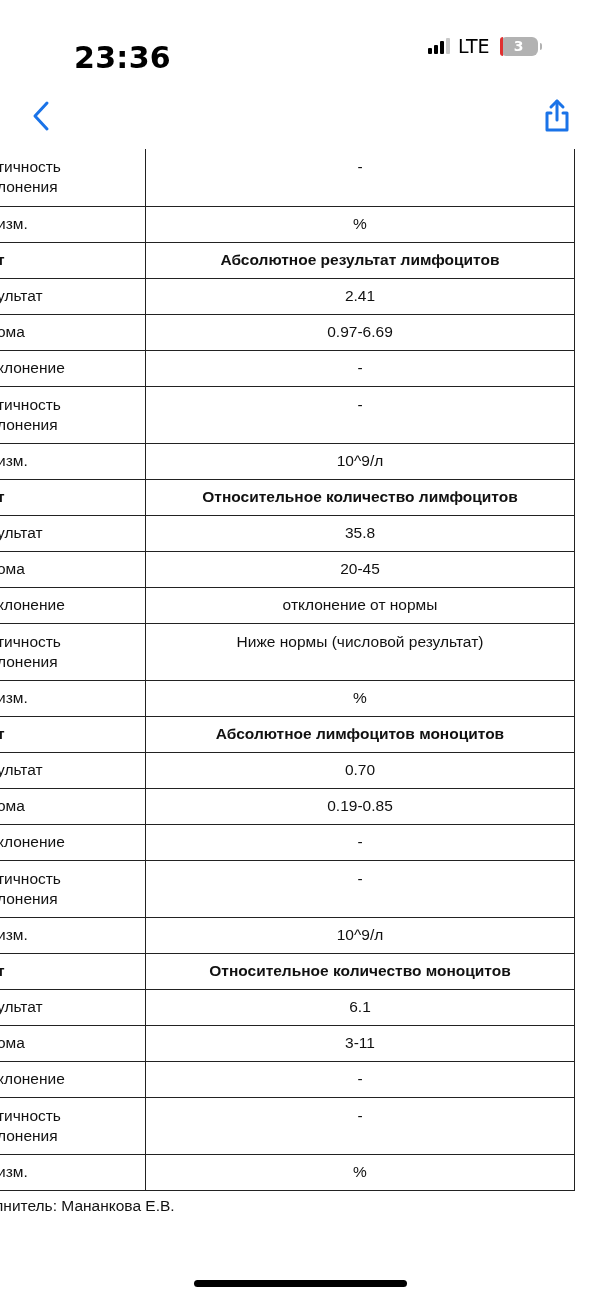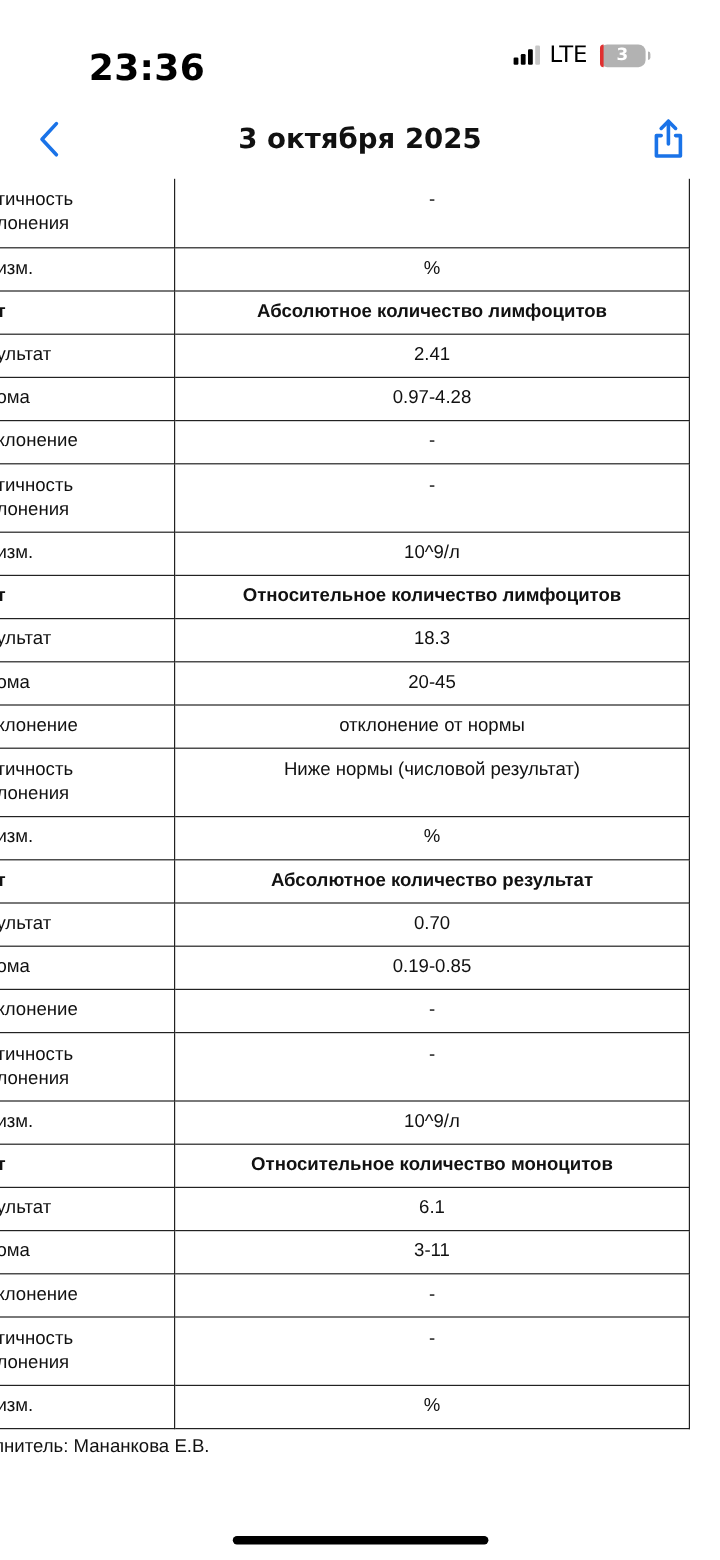--- a/index.html
+++ b/index.html
@@ -71,21 +71,20 @@
     <div class="battery-tip"></div>
   </div>
 </div>
 
 <div class="nav-bar">
   <div class="back-btn">
     <svg width="24" height="34" viewBox="0 0 24 34">
       <polyline points="17,4 5,17 17,30" fill="none" stroke="#1a73e8" stroke-width="3" stroke-linecap="round" stroke-linejoin="round"></polyline>
     </svg>
   </div>
-  <div class="nav-title">3 октября 2025</div>
   <div class="share-btn">
     <svg width="34" height="36" viewBox="0 0 34 36">
       <path d="M11 15 H7 V32 H27 V15 H23" fill="none" stroke="#1a73e8" stroke-width="3" stroke-linecap="round" stroke-linejoin="round"></path>
       <line x1="17" y1="3" x2="17" y2="22" stroke="#1a73e8" stroke-width="3" stroke-linecap="round"></line>
       <polyline points="11,9 17,3 23,9" fill="none" stroke="#1a73e8" stroke-width="3" stroke-linecap="round" stroke-linejoin="round"></polyline>
     </svg>
   </div>
 </div>
 
 <div class="doc">
@@ -101,33 +100,33 @@
         <tr class="r36">
           <td class="label">
             <span class="label-line">изм.</span>
           </td>
           <td class="value">%</td>
         </tr>
         <tr class="r36 head">
           <td class="label">
             <span class="label-line">т</span>
           </td>
-          <td class="value">Абсолютное количество лимфоцитов</td>
+          <td class="value">Абсолютное результат лимфоцитов</td>
         </tr>
         <tr class="r36">
           <td class="label">
             <span class="label-line">ультат</span>
           </td>
           <td class="value">2.41</td>
         </tr>
         <tr class="r36">
           <td class="label">
             <span class="label-line">ома</span>
           </td>
-          <td class="value">0.97-4.28</td>
+          <td class="value">0.97-6.69</td>
         </tr>
         <tr class="r36">
           <td class="label">
             <span class="label-line">клонение</span>
           </td>
           <td class="value">-</td>
         </tr>
         <tr class="r57">
           <td class="label">
             <span class="label-line">тичность</span>
@@ -144,21 +143,21 @@
         <tr class="r36 head">
           <td class="label">
             <span class="label-line">т</span>
           </td>
           <td class="value">Относительное количество лимфоцитов</td>
         </tr>
         <tr class="r36">
           <td class="label">
             <span class="label-line">ультат</span>
           </td>
-          <td class="value">18.3</td>
+          <td class="value">35.8</td>
         </tr>
         <tr class="r36">
           <td class="label">
             <span class="label-line">ома</span>
           </td>
           <td class="value">20-45</td>
         </tr>
         <tr class="r36">
           <td class="label">
             <span class="label-line">клонение</span>
@@ -175,21 +174,21 @@
         <tr class="r36">
           <td class="label">
             <span class="label-line">изм.</span>
           </td>
           <td class="value">%</td>
         </tr>
         <tr class="r36 head">
           <td class="label">
             <span class="label-line">т</span>
           </td>
-          <td class="value">Абсолютное количество результат</td>
+          <td class="value">Абсолютное лимфоцитов моноцитов</td>
         </tr>
         <tr class="r36">
           <td class="label">
             <span class="label-line">ультат</span>
           </td>
           <td class="value">0.70</td>
         </tr>
         <tr class="r36">
           <td class="label">
             <span class="label-line">ома</span>

